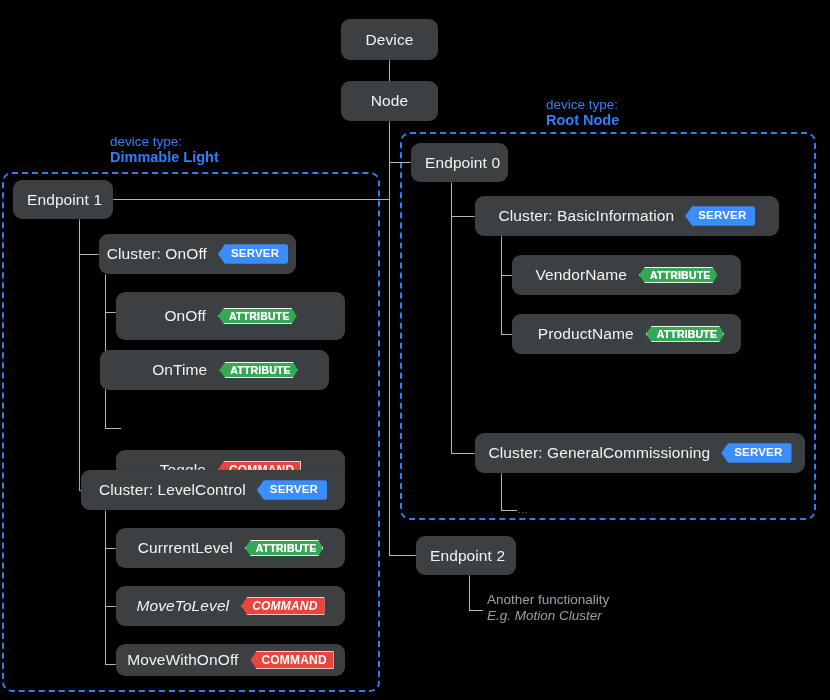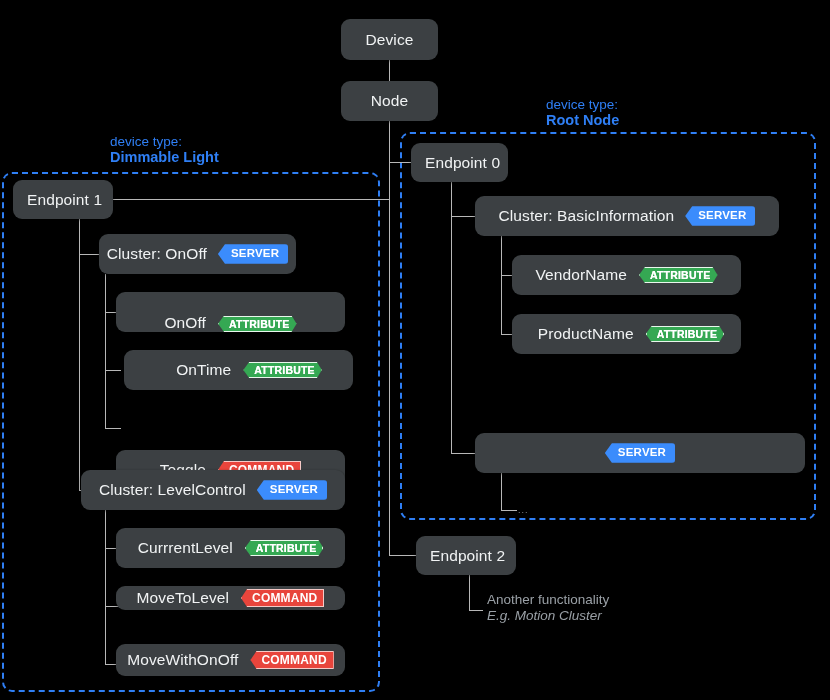--- a/index.html
+++ b/index.html
@@ -122,43 +122,43 @@
 
   <div class="box endpoint" style="left:13px;top:180px;width:100px;height:39px;">
     <span class="lbl">Endpoint 1</span>
   </div>
 
   <div class="box cluster" style="left:99px;top:234px;width:197px;height:40px;">
     <span class="lbl">Cluster: OnOff</span>
     <span class="badge server">SERVER</span>
   </div>
 
-  <div class="box leaf" style="left:116px;top:292px;width:229px;height:40px;align-items:flex-end;">
+  <div class="box leaf" style="left:116px;top:292px;width:229px;height:48px;">
     <span class="lbl">OnOff</span>
     <span class="badge attribute">ATTRIBUTE</span>
   </div>
-  <div class="box leaf" style="left:124px;top:350px;width:229px;height:40px;padding-left:21px;">
+  <div class="box leaf" style="left:100px;top:350px;width:229px;height:40px;padding-left:21px;">
     <span class="lbl">OnTime</span>
     <span class="badge attribute">ATTRIBUTE</span>
   </div>
   <div class="box leaf" style="left:116px;top:408px;width:229px;height:40px;margin-top:42px;">
     <span class="lbl">Toggle</span>
     <span class="badge command">COMMAND</span>
   </div>
 
   <div class="box cluster" style="left:81px;top:470px;width:264px;height:40px;">
     <span class="lbl">Cluster: LevelControl</span>
     <span class="badge server">SERVER</span>
   </div>
 
   <div class="box leaf" style="left:116px;top:528px;width:229px;height:40px;">
     <span class="lbl">CurrrentLevel</span>
     <span class="badge attribute">ATTRIBUTE</span>
   </div>
-  <div class="box leaf" style="left:116px;top:586px;width:229px;height:24px;">
+  <div class="box leaf" style="left:116px;top:586px;width:229px;height:40px;font-style:italic;">
     <span class="lbl">MoveToLevel</span>
     <span class="badge command">COMMAND</span>
   </div>
   <div class="box leaf" style="left:116px;top:644px;width:229px;height:32px;">
     <span class="lbl">MoveWithOnOff</span>
     <span class="badge command">COMMAND</span>
   </div>
 
   <div class="box endpoint" style="left:411px;top:143px;width:97px;height:39px;">
     <span class="lbl">Endpoint 0</span>
@@ -172,20 +172,21 @@
   <div class="box leaf" style="left:512px;top:255px;width:229px;height:40px;">
     <span class="lbl">VendorName</span>
     <span class="badge attribute">ATTRIBUTE</span>
   </div>
   <div class="box leaf" style="left:512px;top:314px;width:229px;height:40px;padding-left:9px;">
     <span class="lbl">ProductName</span>
     <span class="badge attribute">ATTRIBUTE</span>
   </div>
 
   <div class="box cluster" style="left:475px;top:433px;width:330px;height:40px;">
+    <span class="lbl">Cluster: GeneralCommissioning</span>
     <span class="badge server">SERVER</span>
   </div>
 
   <div class="ellipsis" style="left:518px;top:505px;">...</div>
 
   <div class="box endpoint" style="left:416px;top:536px;width:100px;height:39px;">
     <span class="lbl">Endpoint 2</span>
   </div>
 
   <div class="note" style="left:487px;top:592px;">

